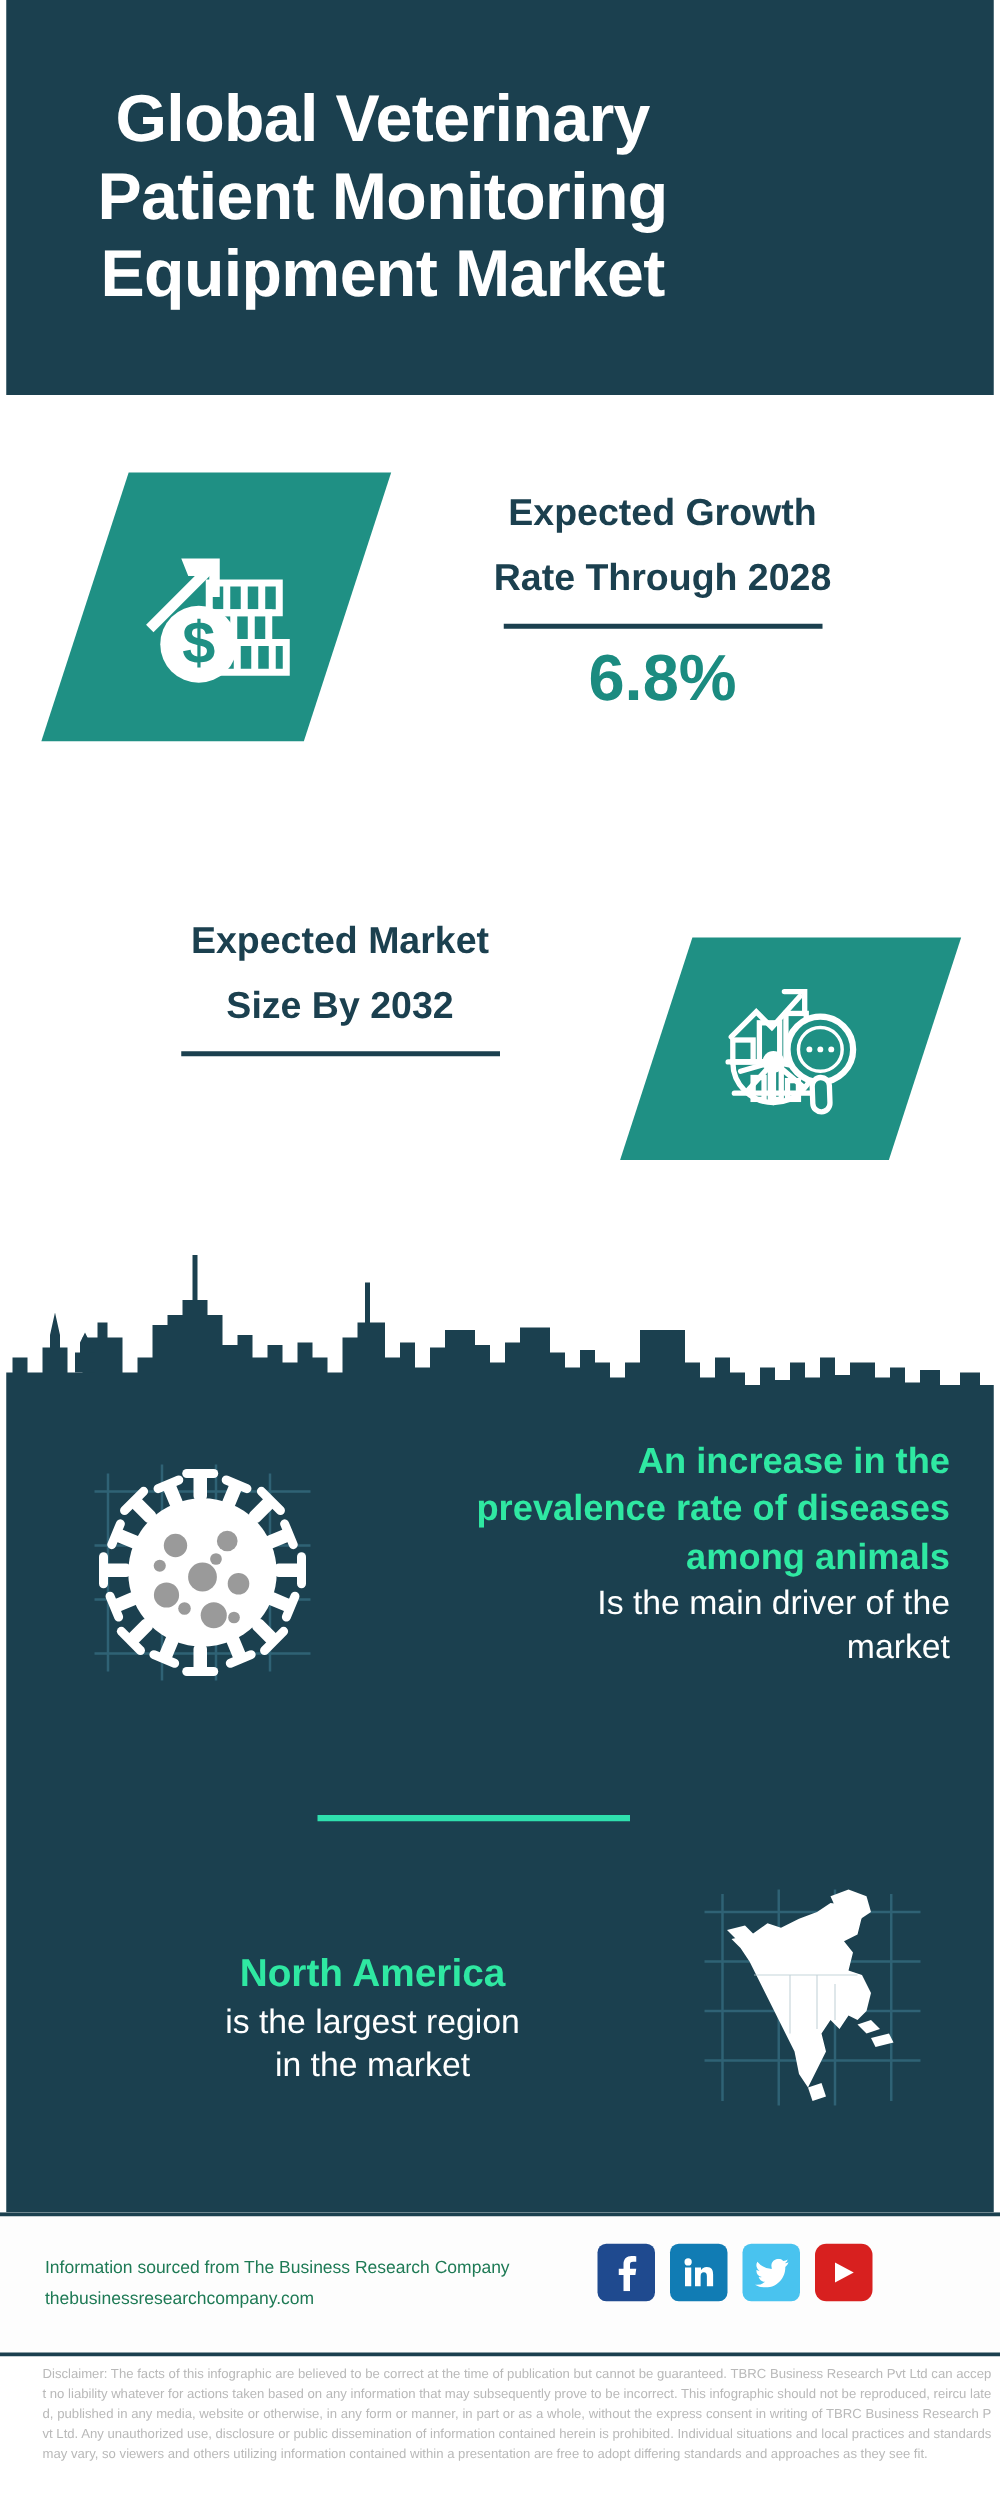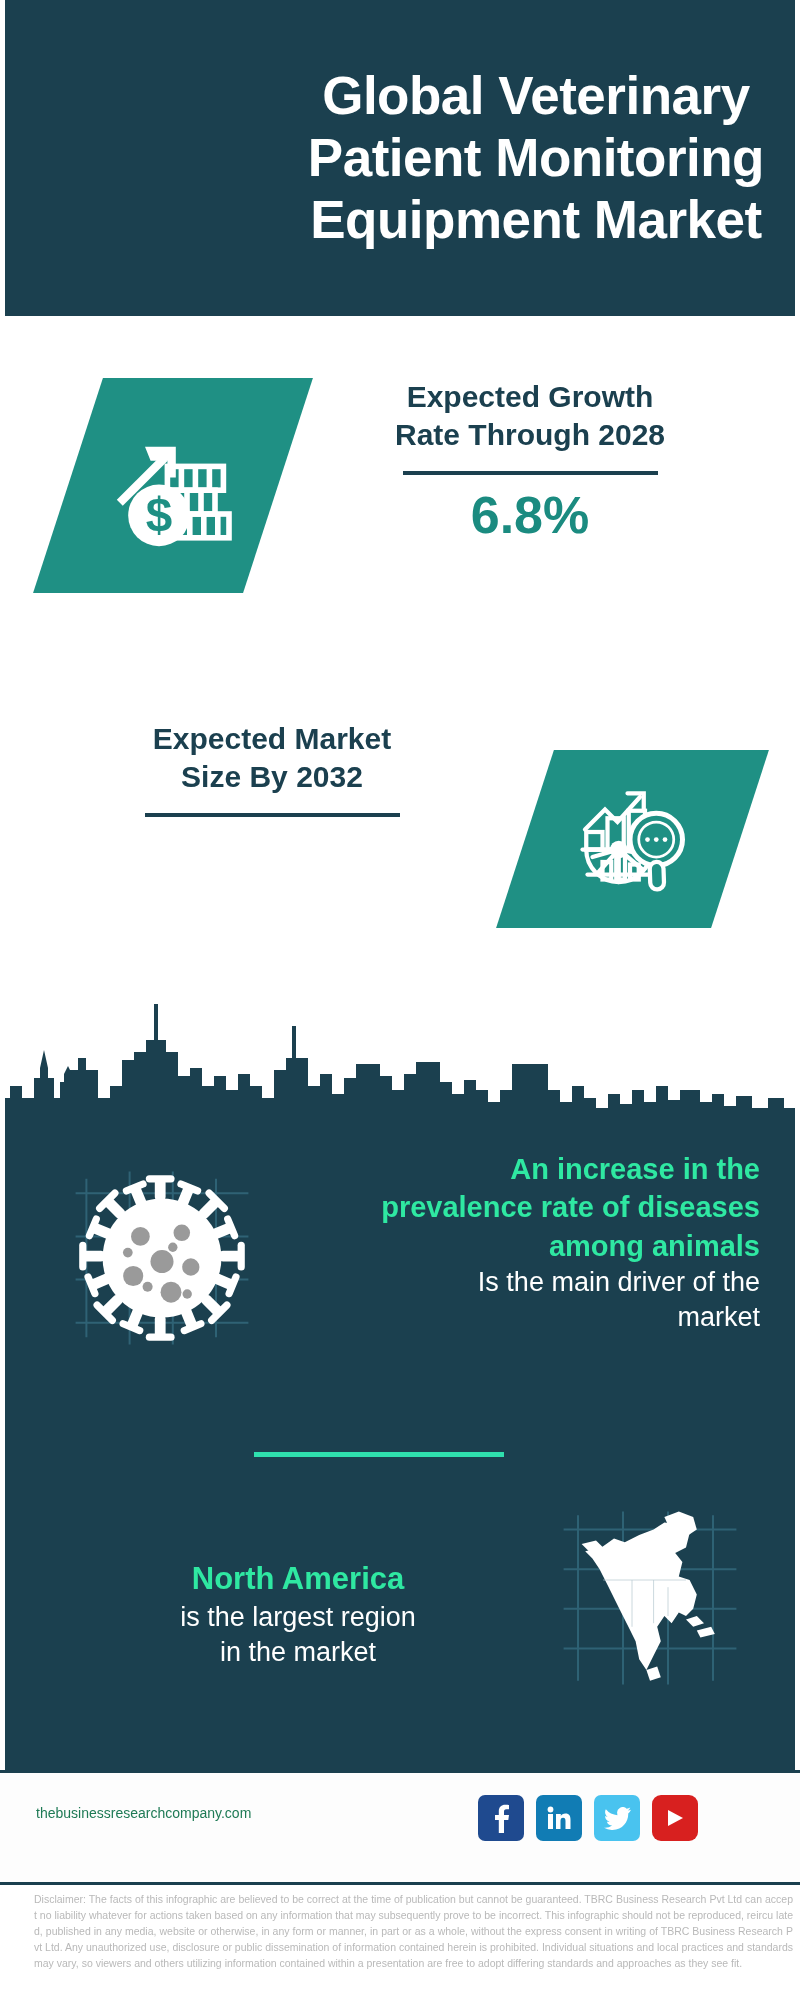--- a/index.html
+++ b/index.html
@@ -8,21 +8,21 @@
     background:#ffffff;
     font-family:"Liberation Sans", sans-serif;
     overflow:hidden;
   }
   .page { position:relative; width:800px; height:2000px; background:#fff; }
 
   
   .header {
     position:absolute; left:0; top:0; width:800px; height:316px;
     background:#1b404f;
-    display:flex; align-items:center; justify-content:flex-end;
+    display:flex; align-items:center; justify-content:flex-start;padding-left:42px;
   }
   .header-title {
     color:#ffffff;
     font-size:53px;
     font-weight:bold;
     line-height:1.17;
     text-align:center;
     letter-spacing:-0.5px;
     padding:0 36px;
   }
@@ -42,21 +42,21 @@
     display:flex; align-items:center; justify-content:center;
   }
 
   
   .growth-badge { left:68px; top:378px; width:210px; height:215px; }
   .growth-text {
     position:absolute; left:330px; top:378px; width:400px;
     text-align:center;
   }
   .stat-label {
-    color:#1b404f; font-size:30px; font-weight:bold; line-height:1.25;
+    color:#1b404f; font-size:30px; font-weight:bold; line-height:1.25;margin-top:14px;
   }
   .rule {
     width:255px; height:4px; background:#1b404f; margin:18px auto 12px auto;
   }
   .stat-value {
     color:#1b8b80; font-size:52px; font-weight:bold; line-height:1.1;
   }
 
   
   .size-text { position:absolute; left:62px; top:720px; width:420px; text-align:center; }
@@ -293,20 +293,21 @@
     <g stroke="#b7c9cf" stroke-width="0.5" fill="none" opacity=".8">
       <path d="M24 40 H70 M40 40 V66 M52 40 V64 M60 44 V60"></path>
     </g>
   </svg>
 
   <div class="left-edge"></div>
   <div class="right-edge"></div>
 
   <div class="footer">
     <div class="footer-credit">
+      <div>Information sourced from The Business Research Company</div>
       <div>thebusinessresearchcompany.com</div>
     </div>
     <div class="socials">
       <div class="soc soc-fb">
         <svg width="24" height="30" viewBox="0 0 24 30">
           <path fill="#fff" d="M15 30V17h4.3l.7-5H15V8.8c0-1.5.4-2.5 2.5-2.5H20V1.9C19.6 1.8 18 1.7 16.2 1.7 12.4 1.7 9.8 4 9.8 8.3V12H6v5h3.8v13H15z"></path>
         </svg>
       </div>
       <div class="soc soc-li">
         <svg width="26" height="26" viewBox="0 0 26 26">

